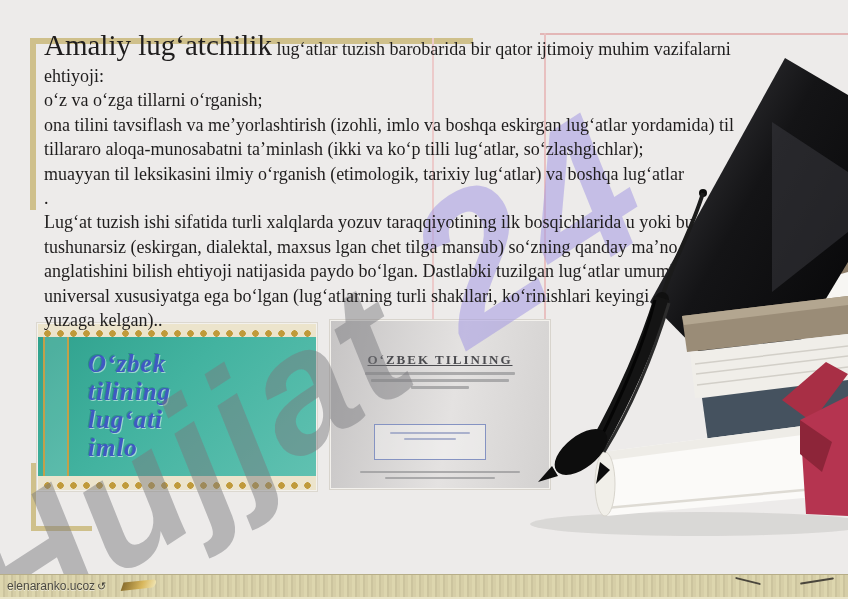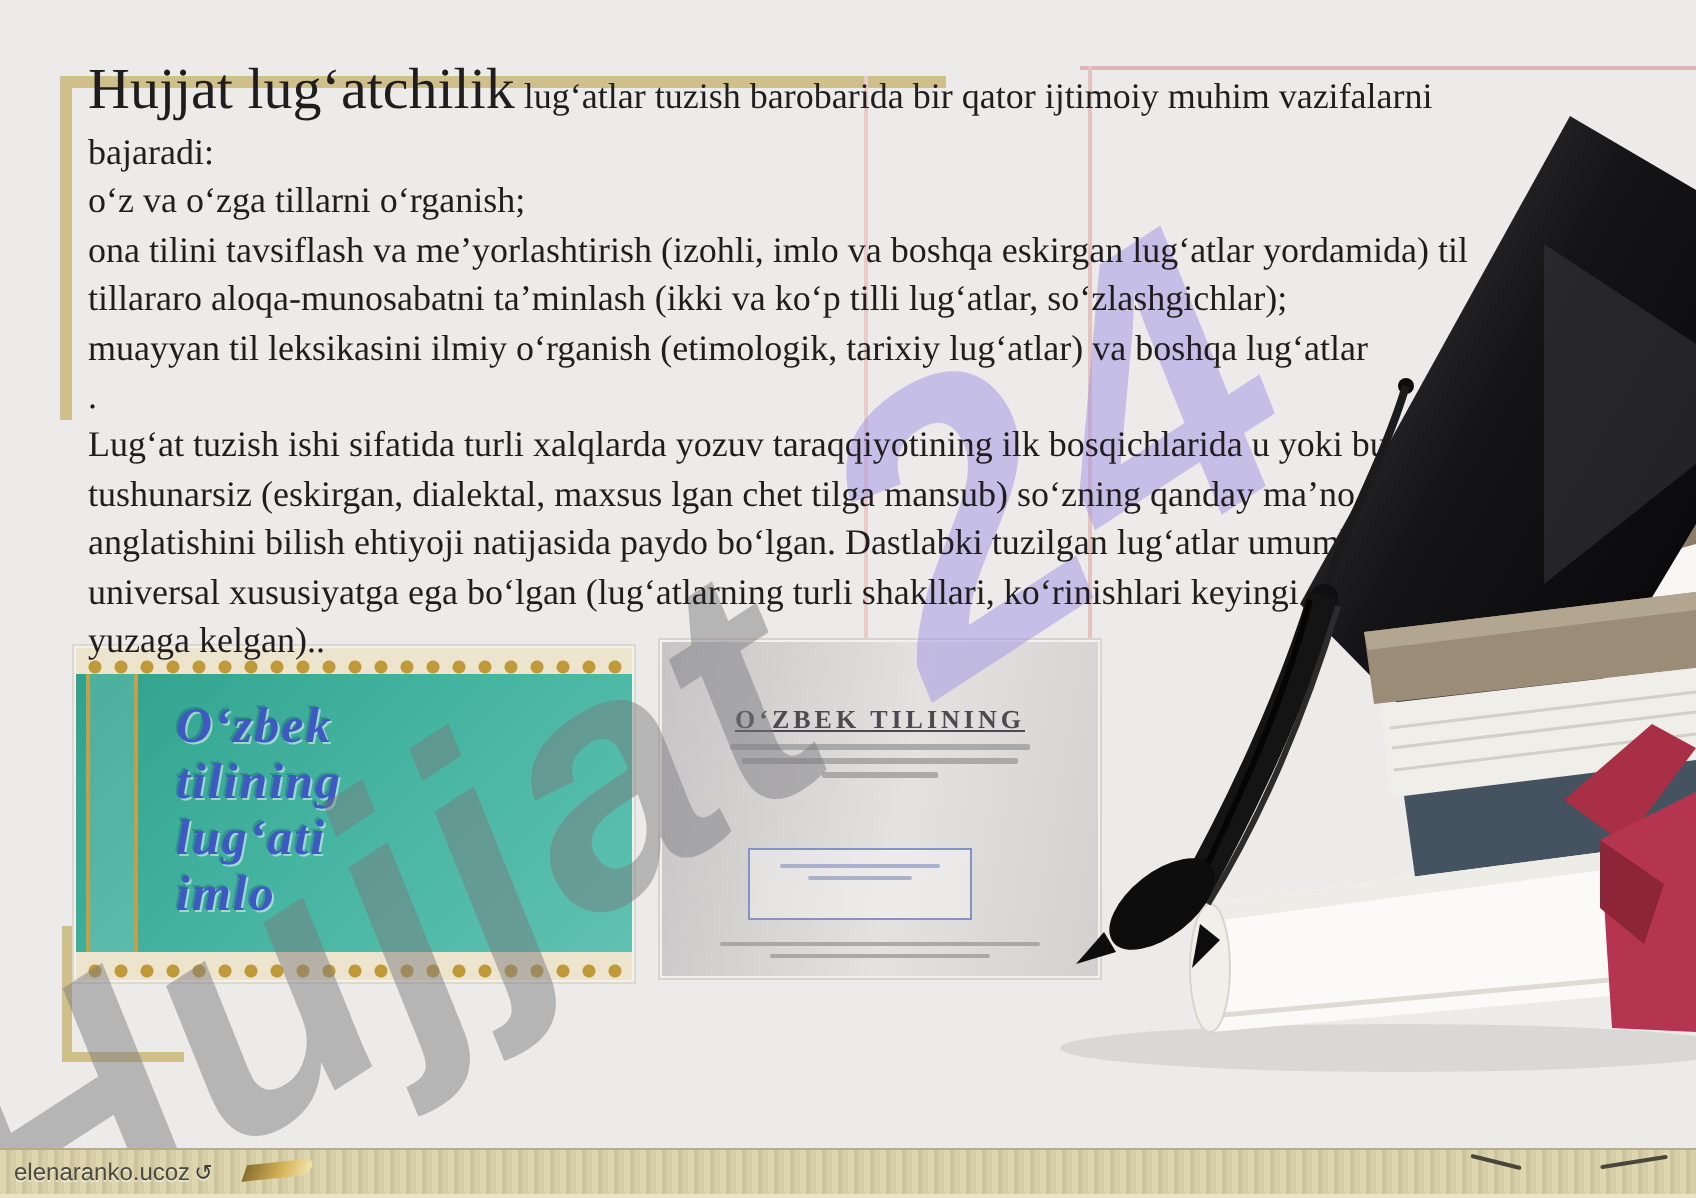--- a/index.html
+++ b/index.html
@@ -130,23 +130,23 @@
     </div>
   </div>
 
   <div class="watermark">
     <span class="wm1">Hujjat</span>
     <span class="wm2">24</span>
   </div>
 
   <div class="textblock">
     <div class="title-line">
-      <span class="title-big">Hujjat lug‘atchilik</span><span class="title-rest"> lug‘atlar tuzish barobarida bir qator ijtimoiy muhim vazifalarni</span>
-    </div>
-    <div class="tl">bajaradi:</div>
+      <span class="title-big">Amaliy lug‘atchilik</span><span class="title-rest"> lug‘atlar tuzish barobarida bir qator ijtimoiy muhim vazifalarni</span>
+    </div>
+    <div class="tl">ehtiyoji:</div>
     <div class="tl">o‘z va o‘zga tillarni o‘rganish;</div>
     <div class="tl">ona tilini tavsiflash va me’yorlashtirish (izohli, imlo va boshqa eskirgan lug‘atlar yordamida) til</div>
     <div class="tl">tillararo aloqa-munosabatni ta’minlash (ikki va ko‘p tilli lug‘atlar, so‘zlashgichlar);</div>
     <div class="tl">muayyan til leksikasini ilmiy o‘rganish (etimologik, tarixiy lug‘atlar) va boshqa lug‘atlar</div>
     <div class="tl">.</div>
     <div class="tl">Lug‘at tuzish ishi sifatida turli xalqlarda yozuv taraqqiyotining ilk bosqichlarida u yoki bu</div>
     <div class="tl">tushunarsiz (eskirgan, dialektal, maxsus lgan chet tilga mansub) so‘zning qanday ma’no</div>
     <div class="tl">anglatishini bilish ehtiyoji natijasida paydo bo‘lgan. Dastlabki tuzilgan lug‘atlar umumlashgan,</div>
     <div class="tl">universal xususiyatga ega bo‘lgan (lug‘atlarning turli shakllari, ko‘rinishlari keyingi davrlarda</div>
     <div class="tl">yuzaga kelgan)..</div>

